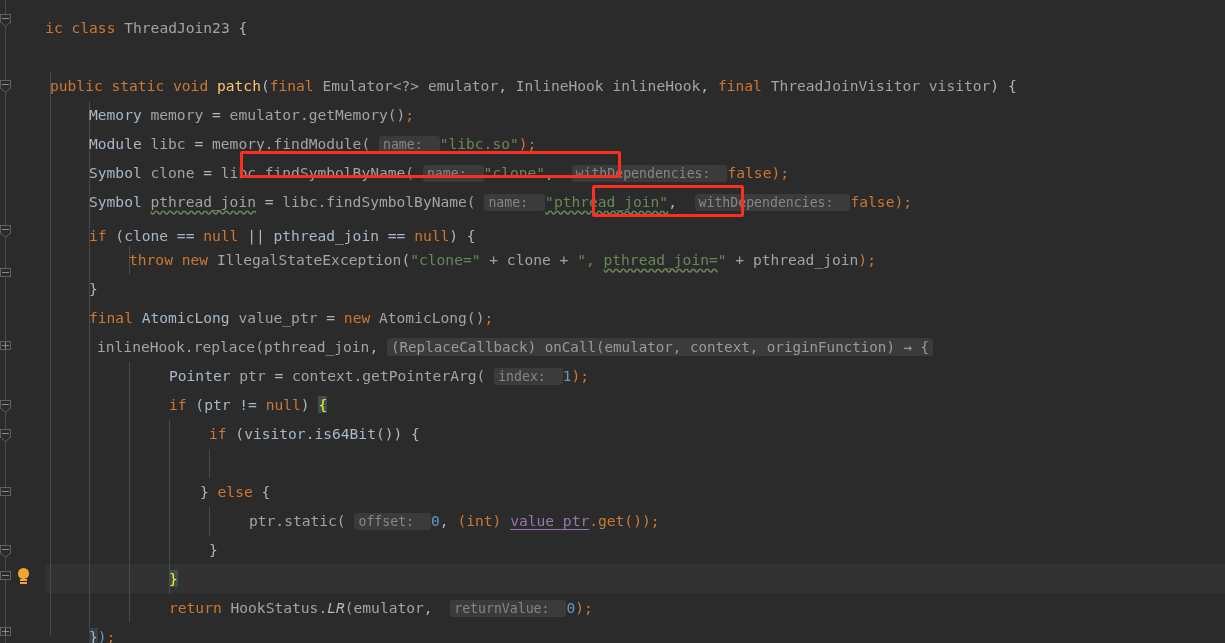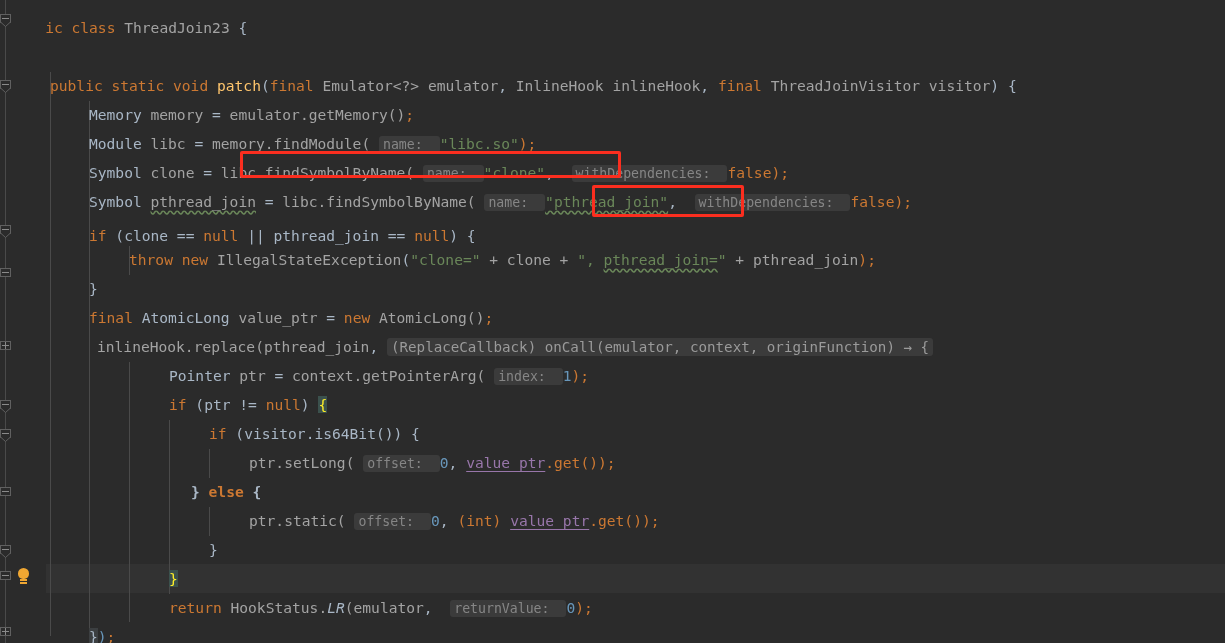--- a/index.html
+++ b/index.html
@@ -321,23 +321,22 @@
     <div class="line" style="top:303px;"><span class="txt" style="left:89px;"><span class="kw">final</span><span class="punc"> </span><span class="ty">AtomicLong</span><span class="punc"> </span><span class="id">value_ptr</span><span class="punc"> = </span><span class="kw">new</span><span class="punc"> </span><span class="id">AtomicLong()</span><span class="semi">;</span></span></div>
 
     <div class="line" style="top:332px;"><span class="txt" style="left:97px;"><span class="id">inlineHook.replace(pthread_join</span><span class="punc">,</span><span class="punc"> </span><span class="hint-lambda">(ReplaceCallback) onCall(emulator, context, originFunction) → {</span></span></div>
 
     <div class="line" style="top:361px;"><span class="txt" style="left:169px;"><span class="ty">Pointer</span><span class="punc"> </span><span class="id">ptr</span><span class="punc"> = </span><span class="id">context.getPointerArg(</span><span class="punc"> </span><span class="hint">index:</span><span class="num">1</span><span class="semi">);</span></span></div>
 
     <div class="line" style="top:390px;"><span class="txt" style="left:169px;"><span class="kw">if</span><span class="punc"> (ptr != </span><span class="kw">null</span><span class="punc">) </span><span class="bmatch">{</span></span></div>
 
     <div class="line" style="top:419px;"><span class="txt" style="left:209px;"><span class="kw">if</span><span class="punc"> (visitor.is64Bit()) {</span></span></div>
 
-    <div class="line" style="top:448px;"><span class="txt" style="left:249px;"><span class="id">ptr.setLong(</span><span class="punc"> </span><span class="hint">offset:</span><span class="num">0</span><span class="punc">, </span><span class="capt">value_ptr</span><span class="semi">.get());</span></span></div>
-
-    <div class="line" style="top:477px;"><span class="txt" style="left:191px;font-weight:bold;"><span class="punc">} </span><span class="kw">else</span><span class="punc"> {</span></span></div>
+
+    <div class="line" style="top:477px;"><span class="txt" style="left:200px;"><span class="punc">} </span><span class="kw">else</span><span class="punc"> {</span></span></div>
 
     <div class="line" style="top:506px;"><span class="txt" style="left:249px;"><span class="id">ptr.static(</span><span class="punc"> </span><span class="hint">offset:</span><span class="num">0</span><span class="punc">, </span><span class="kw">(int)</span><span class="punc"> </span><span class="capt">value_ptr</span><span class="semi">.get());</span></span></div>
 
     <div class="line" style="top:535px;"><span class="txt" style="left:209px;"><span class="punc">}</span></span></div>
 
     <div class="line" style="top:564px;"><span class="txt" style="left:169px;"><span class="bmatch">}</span></span></div>
 
     <div class="line" style="top:593px;"><span class="txt" style="left:169px;"><span class="kw">return</span><span class="punc"> </span><span class="id">HookStatus.</span><span class="itl" style="color:#a9b7c6;">LR</span><span class="id">(emulator</span><span class="punc">,</span><span class="punc">  </span><span class="hint">returnValue:</span><span class="num">0</span><span class="semi">);</span></span></div>
 
     <div class="line" style="top:622px;"><span class="txt" style="left:89px;"><span class="bmatch-dim">}</span><span class="punc" style="color:#6897bb;">)</span><span class="semi">;</span></span></div>

